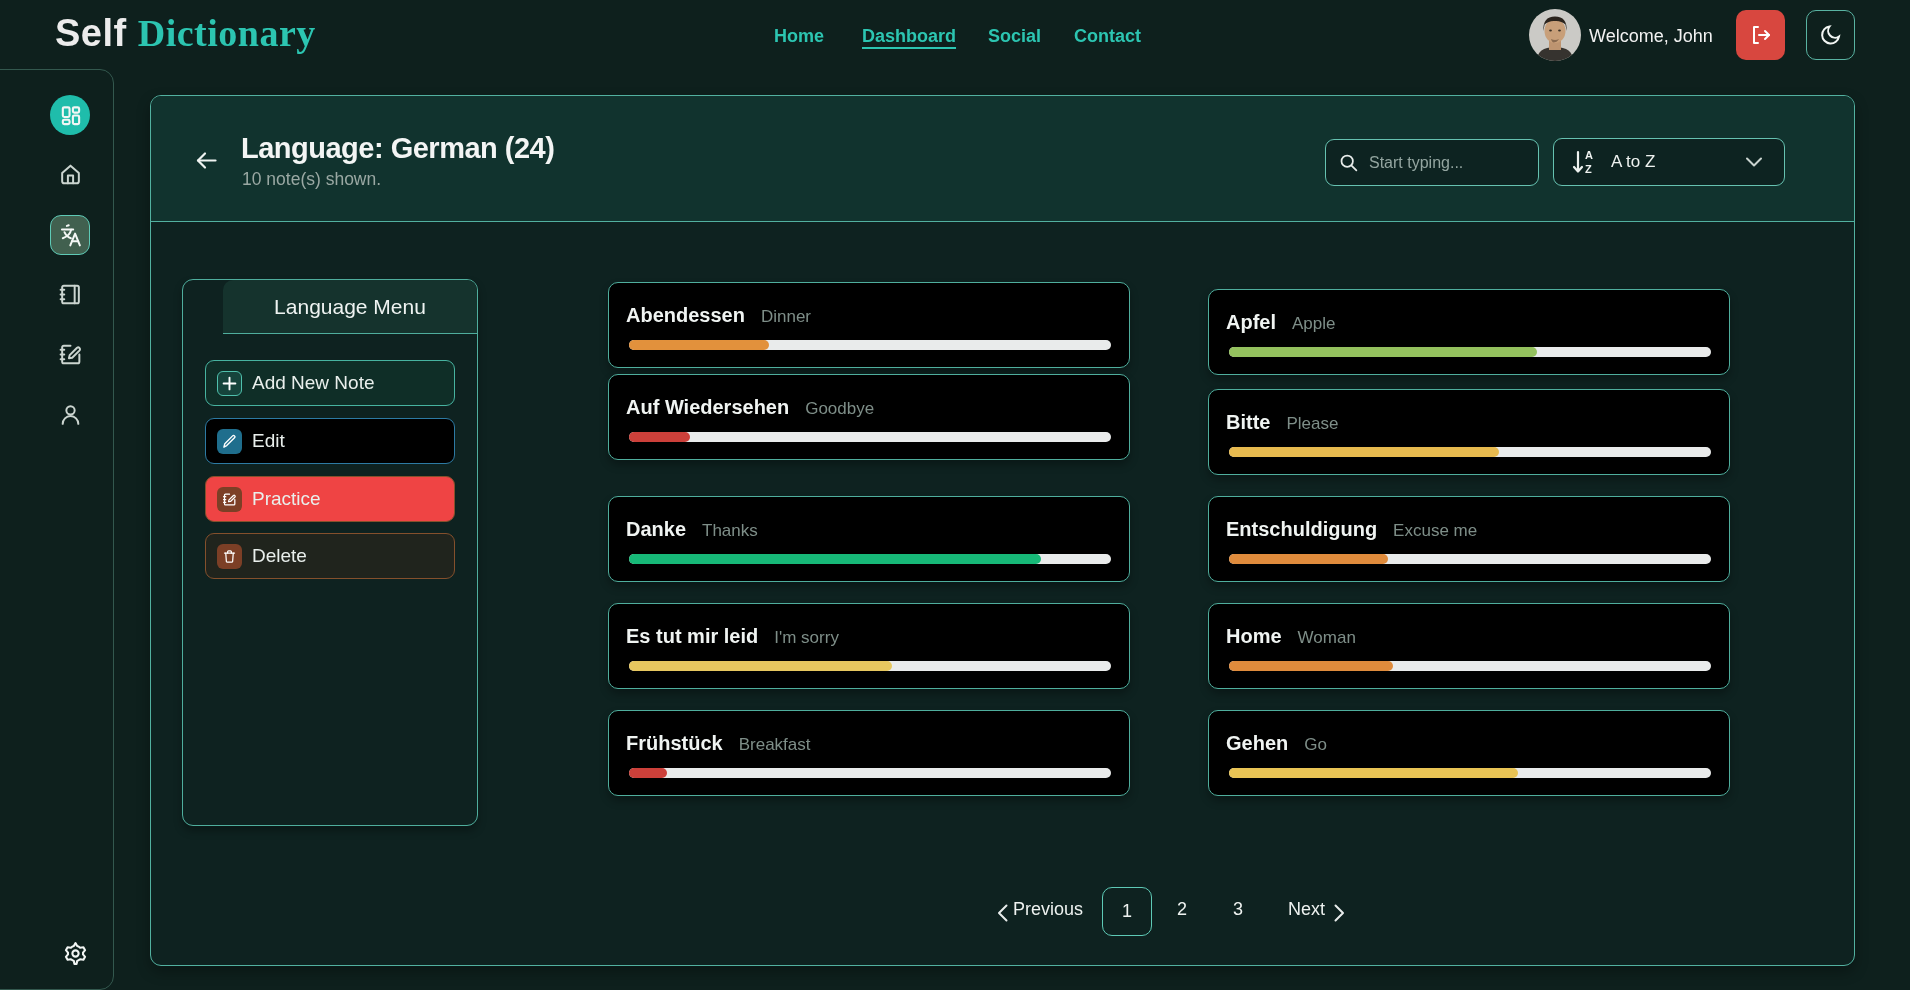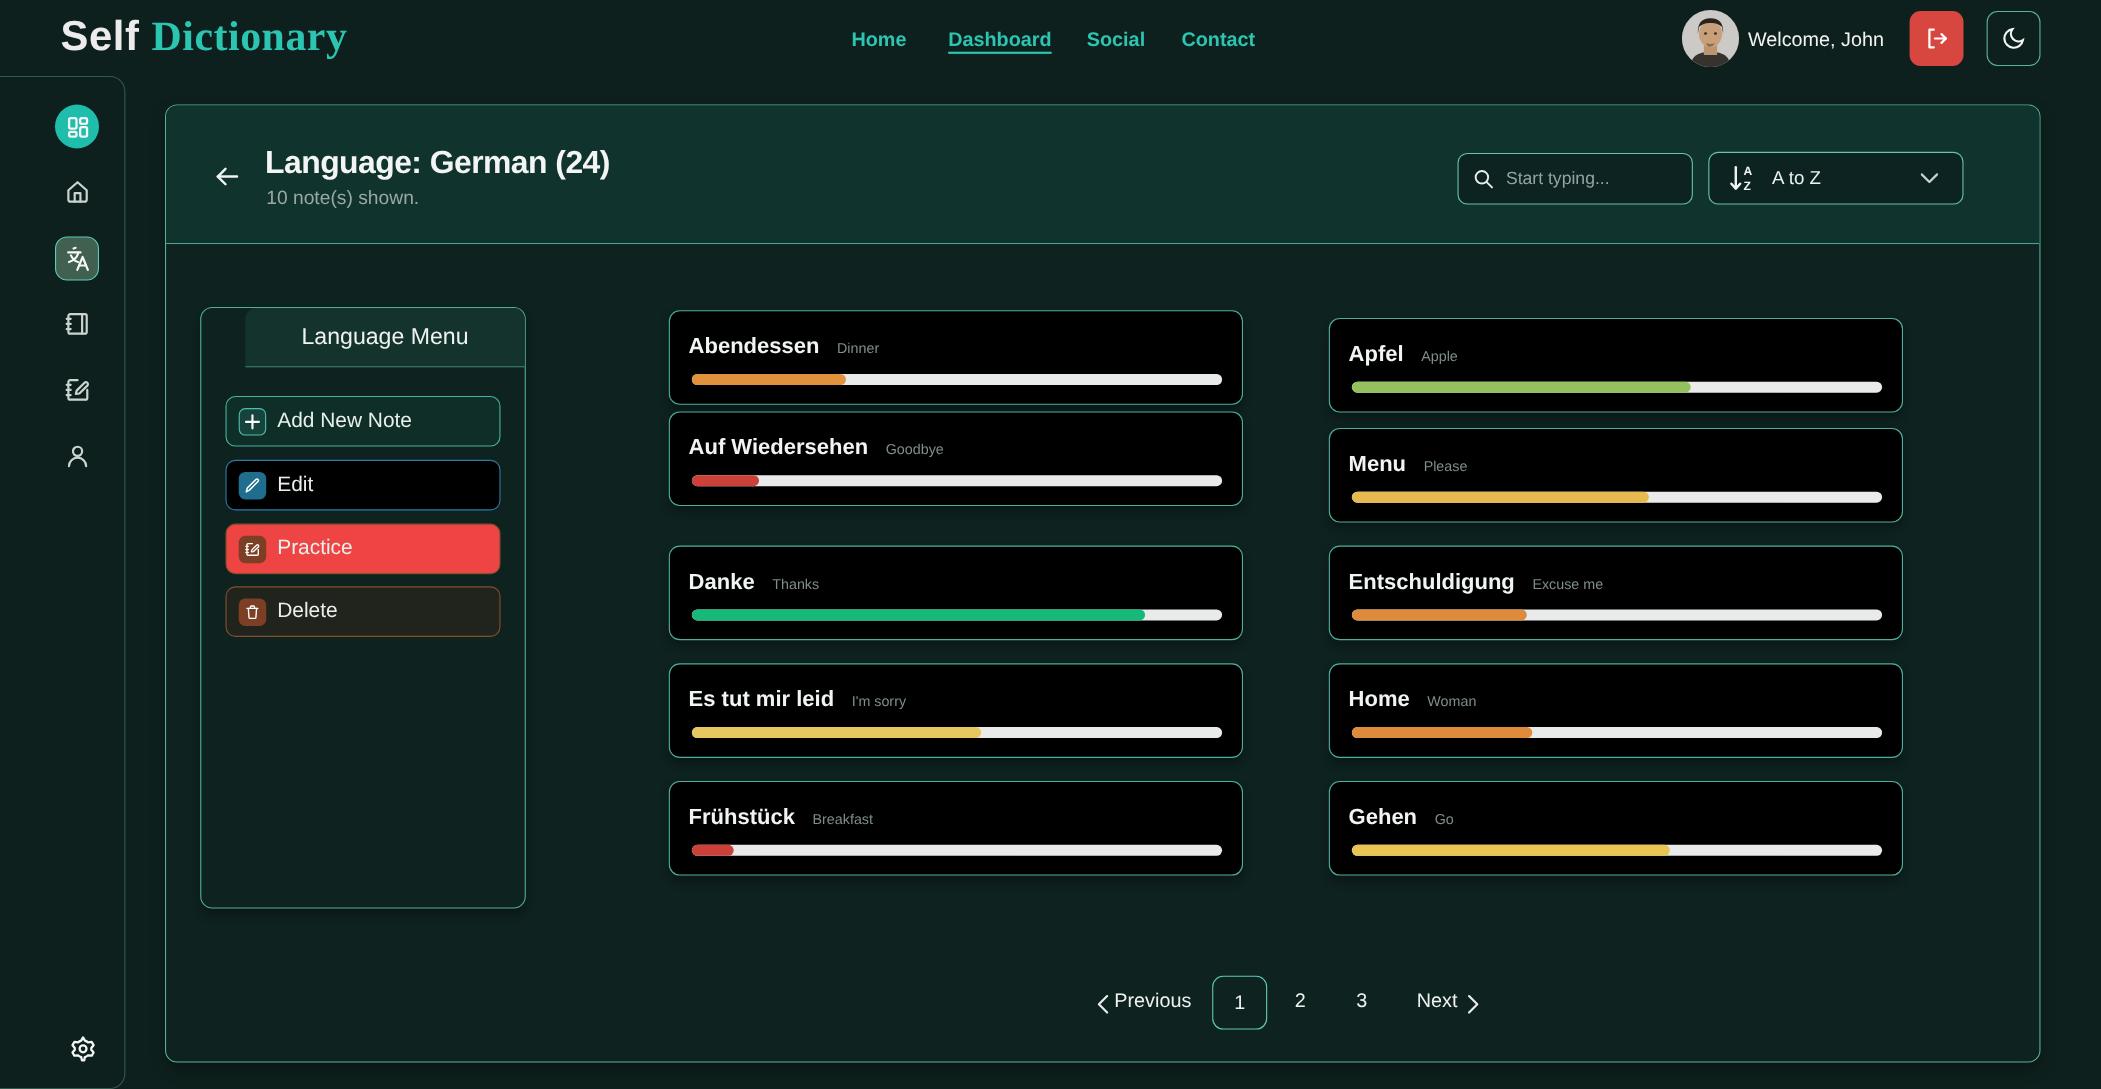--- a/index.html
+++ b/index.html
@@ -44,21 +44,21 @@
   .b-edit .ic { background:#1f6e8d; }
   .b-practice { top:196px; background:#ef4444; border:1px solid #84502c; }
   .b-practice .ic { background:#7c3f26; }
   .b-delete { top:253px; background:#20241d; border:1px solid #84502c; }
   .b-delete .ic { background:#7c3f26; }
 
   
   .card { width:522px; height:86px; border:1px solid #4fae9d; border-radius:10px; background:#000000; box-shadow:0 5px 9px rgba(0,0,0,0.30); }
   .card .row { position:absolute; left:17px; top:21px; display:flex; align-items:baseline; gap:16px; }
   .card .title { font-size:20px; font-weight:700; color:#f0f4f2; }
-  .card .sub { font-size:13px; color:#7e8e88;text-align:right; }
+  .card .sub { font-size:17px; color:#7e8e88;text-align:right; }
   .card .track { position:absolute; left:20px; top:57px; width:482px; height:10px; border-radius:5px; background:#e9ebeb; }
   .card .fill { height:10px; border-radius:5px; }
 
   
   .pag { color:#eef2f0; font-size:18px; }
   .pagbox { left:1101px; top:886px; width:50px; height:49px; border:1px solid #5ecab6; border-radius:10px;
             display:flex; align-items:center; justify-content:center; }
 </style>
 </head>
 <body>
@@ -251,21 +251,21 @@
     <div class="row">
         <span class="title">Auf Wiedersehen</span>
         <span class="sub">Goodbye</span>
       </div>
     <div class="track">
         <div class="fill" style="width:12.7%; background:#cc403a;"></div>
       </div>
   </div>
   <div class="abs card" style="left:1057px; top:293px;">
     <div class="row">
-        <span class="title">Menu</span>
+        <span class="title">Bitte</span>
         <span class="sub">Please</span>
       </div>
     <div class="track">
         <div class="fill" style="width:56%; background:#e7ba4f;"></div>
       </div>
   </div>
   <div class="abs card" style="left:457px; top:400px;">
     <div class="row">
         <span class="title">Danke</span>
         <span class="sub">Thanks</span>

